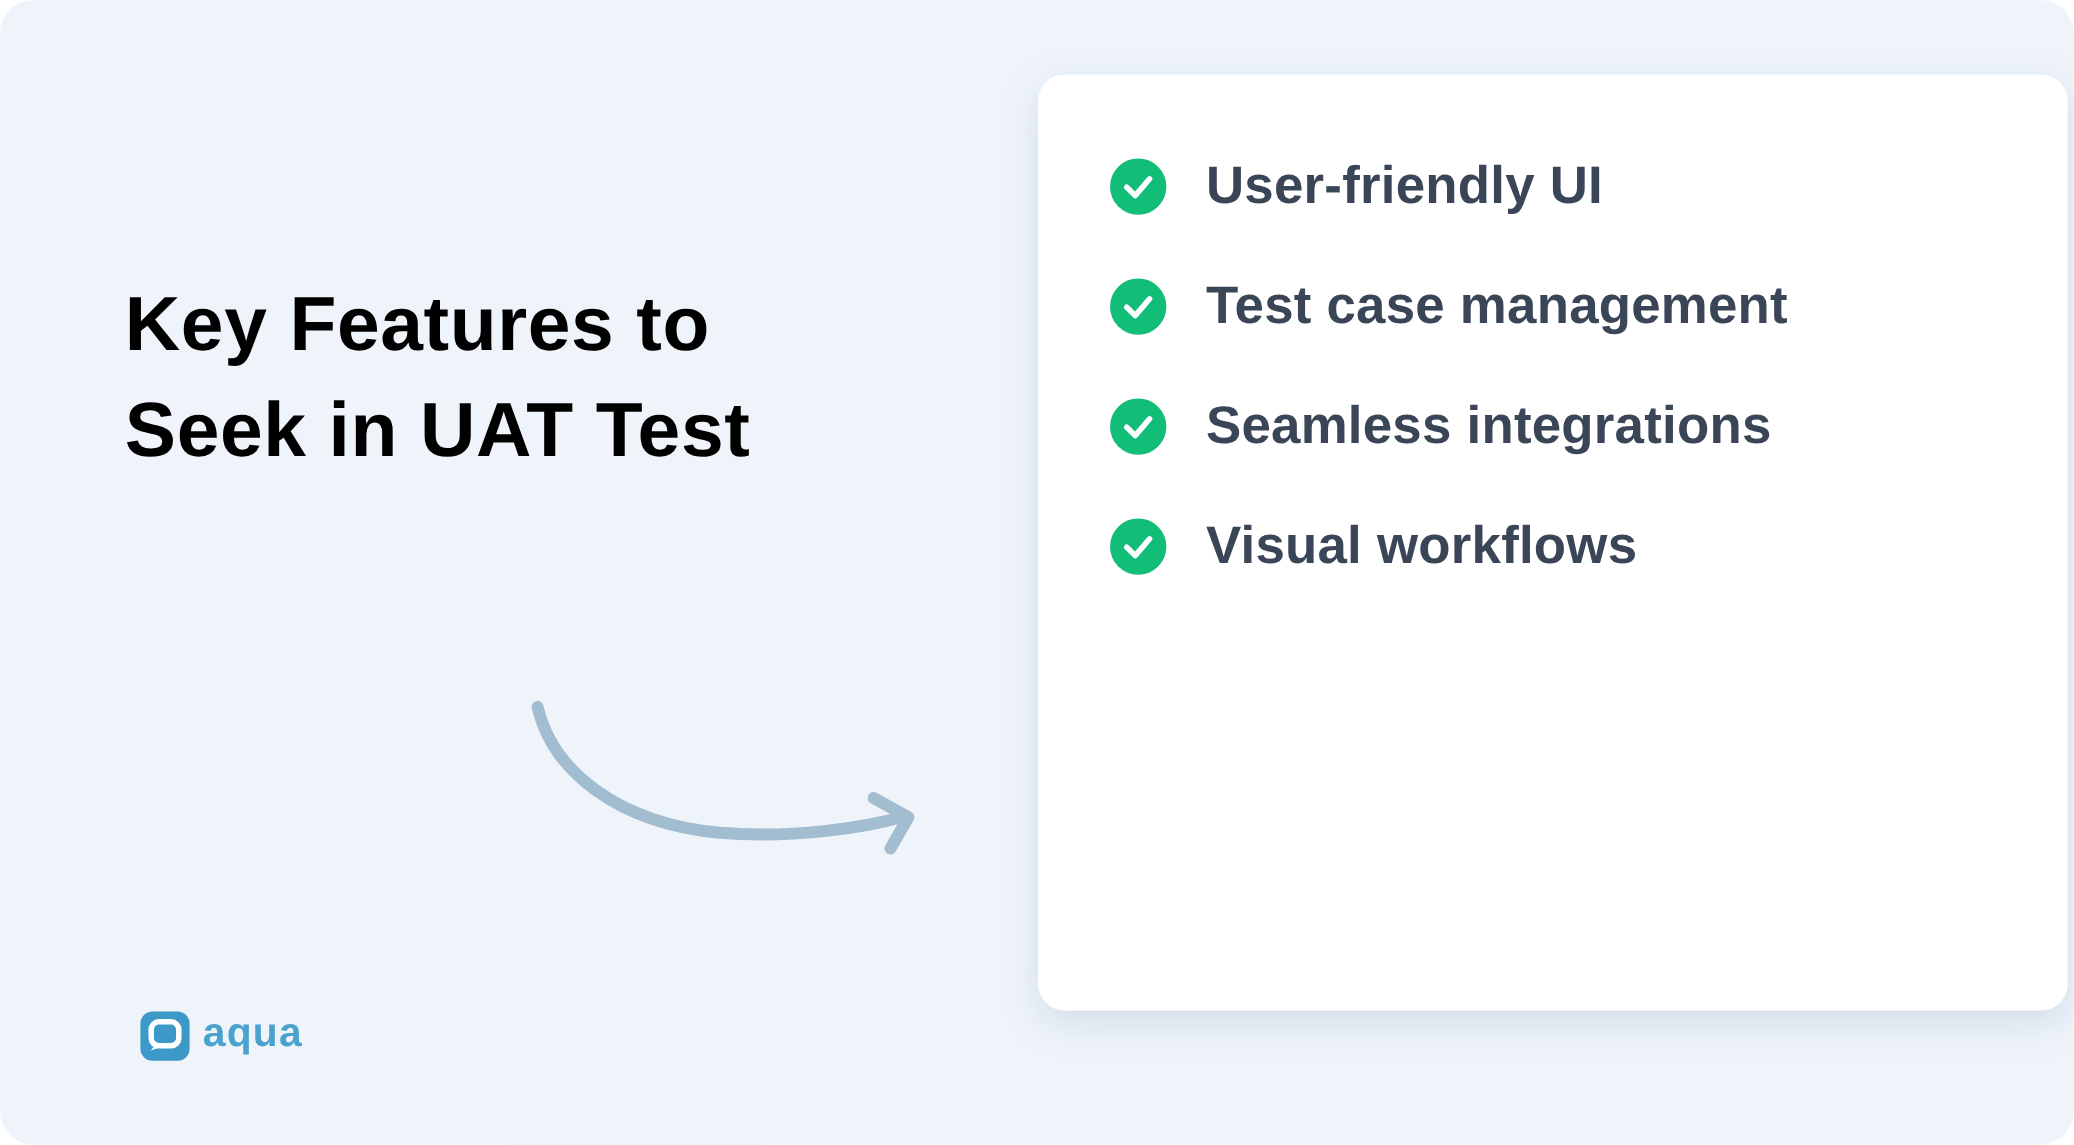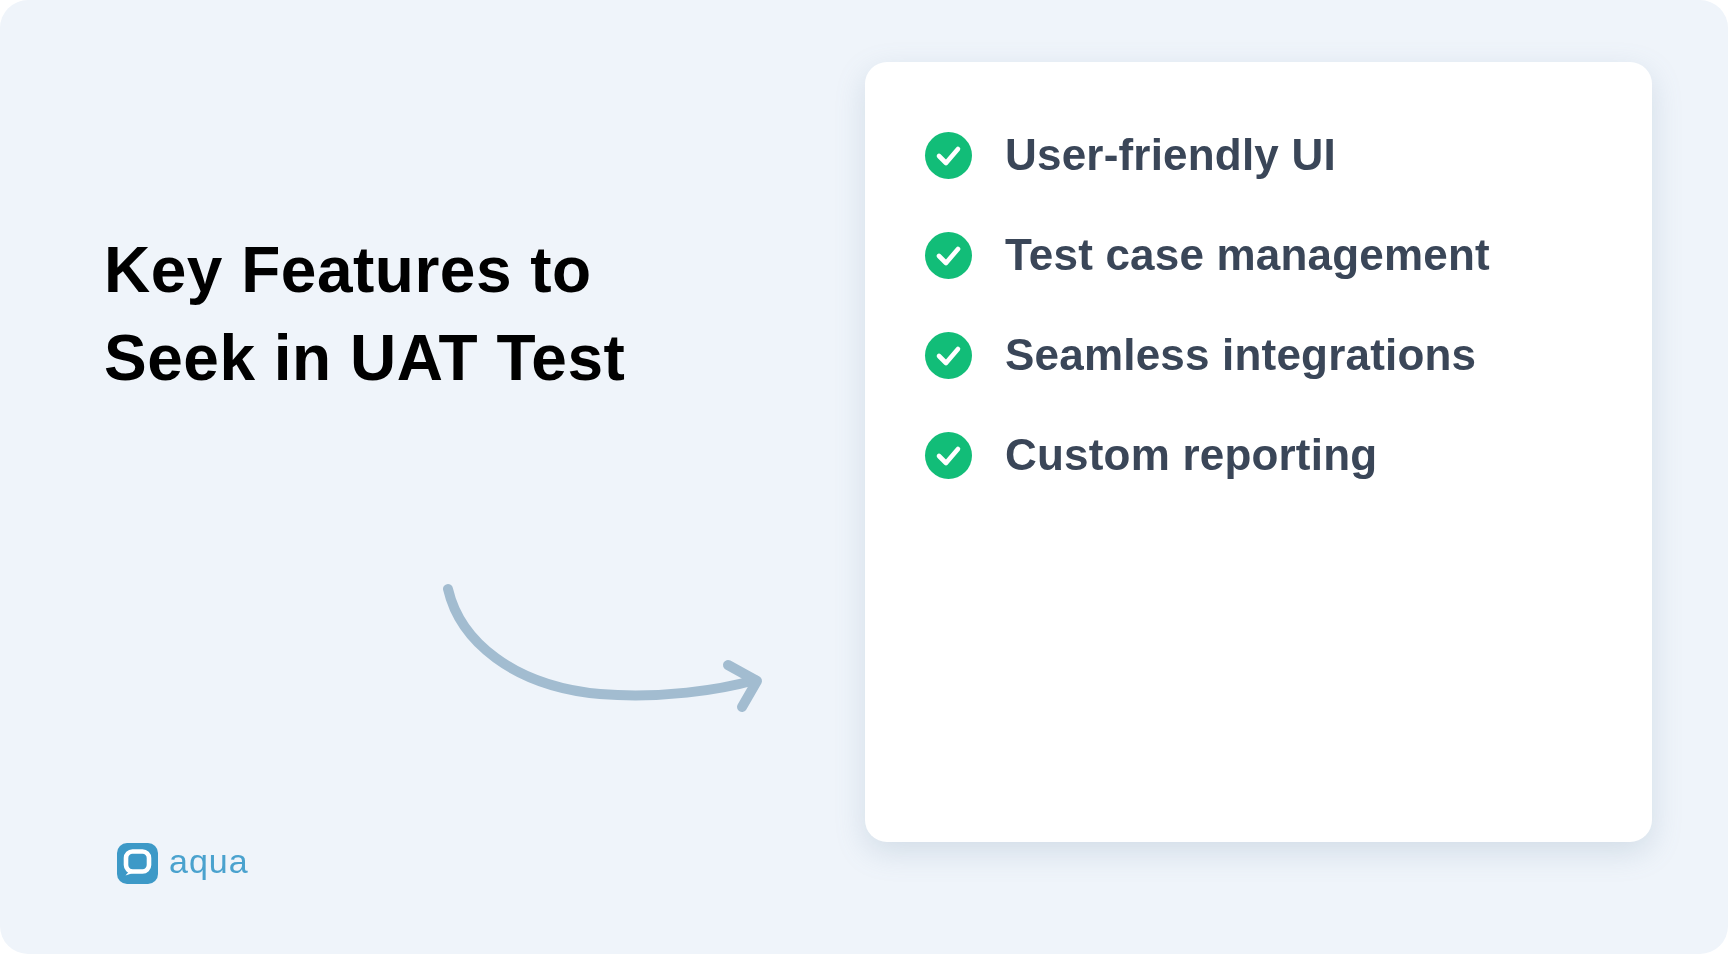--- a/index.html
+++ b/index.html
@@ -37,21 +37,21 @@
     left: 428px;
     top: 566px;
     width: 350px;
     height: 160px;
   }
   
   .card {
     position: absolute;
     left: 865px;
     top: 62px;
-    width: 787px;
+    width: 858px;
     height: 780px;
     background: #ffffff;
     border-radius: 22px;
     box-shadow: 0 10px 30px rgba(110, 140, 170, 0.22);
     box-sizing: border-box;
     padding-top: 43px;
   }
   .feature-row {
     height: 100px;
     display: flex;
@@ -90,21 +90,21 @@
     height: 41px;
     border-radius: 10px;
     background: #3d99c7;
     display: flex;
     align-items: center;
     justify-content: center;
     margin-right: 11px;
   }
   .logo-text {
     font-size: 34px;
-    font-weight: 400;
+    font-weight: 700;
     letter-spacing: 1px;
     color: #4aa2ce;
     transform: translateY(-2px);
   }
 </style>
 </head>
 <body>
 
 <div class="canvas">
 
@@ -151,21 +151,21 @@
       <span class="feature-label">Seamless integrations</span>
     </div>
 
 
     <div class="feature-row">
       <span class="check-badge">
         <svg width="47" height="47" viewBox="0 0 47 47">
             <polyline points="14,24 21,31 33,17" fill="none" stroke="#ffffff" stroke-width="4.6" stroke-linecap="round" stroke-linejoin="round"></polyline>
           </svg>
       </span>
-      <span class="feature-label">Custom reporting</span>
+      <span class="feature-label">Visual workflows</span>
     </div>
 
   </div>
 
   <div class="logo">
     <span class="logo-mark">
       <svg width="41" height="41" viewBox="0 0 41 41">
         <rect x="9" y="8.5" width="23" height="20" rx="6.5" fill="none" stroke="#ffffff" stroke-width="4.6"></rect>
         <path d="M 14 26 L 8.5 32.5 L 19 29 Z" fill="#ffffff"></path>
       </svg>

